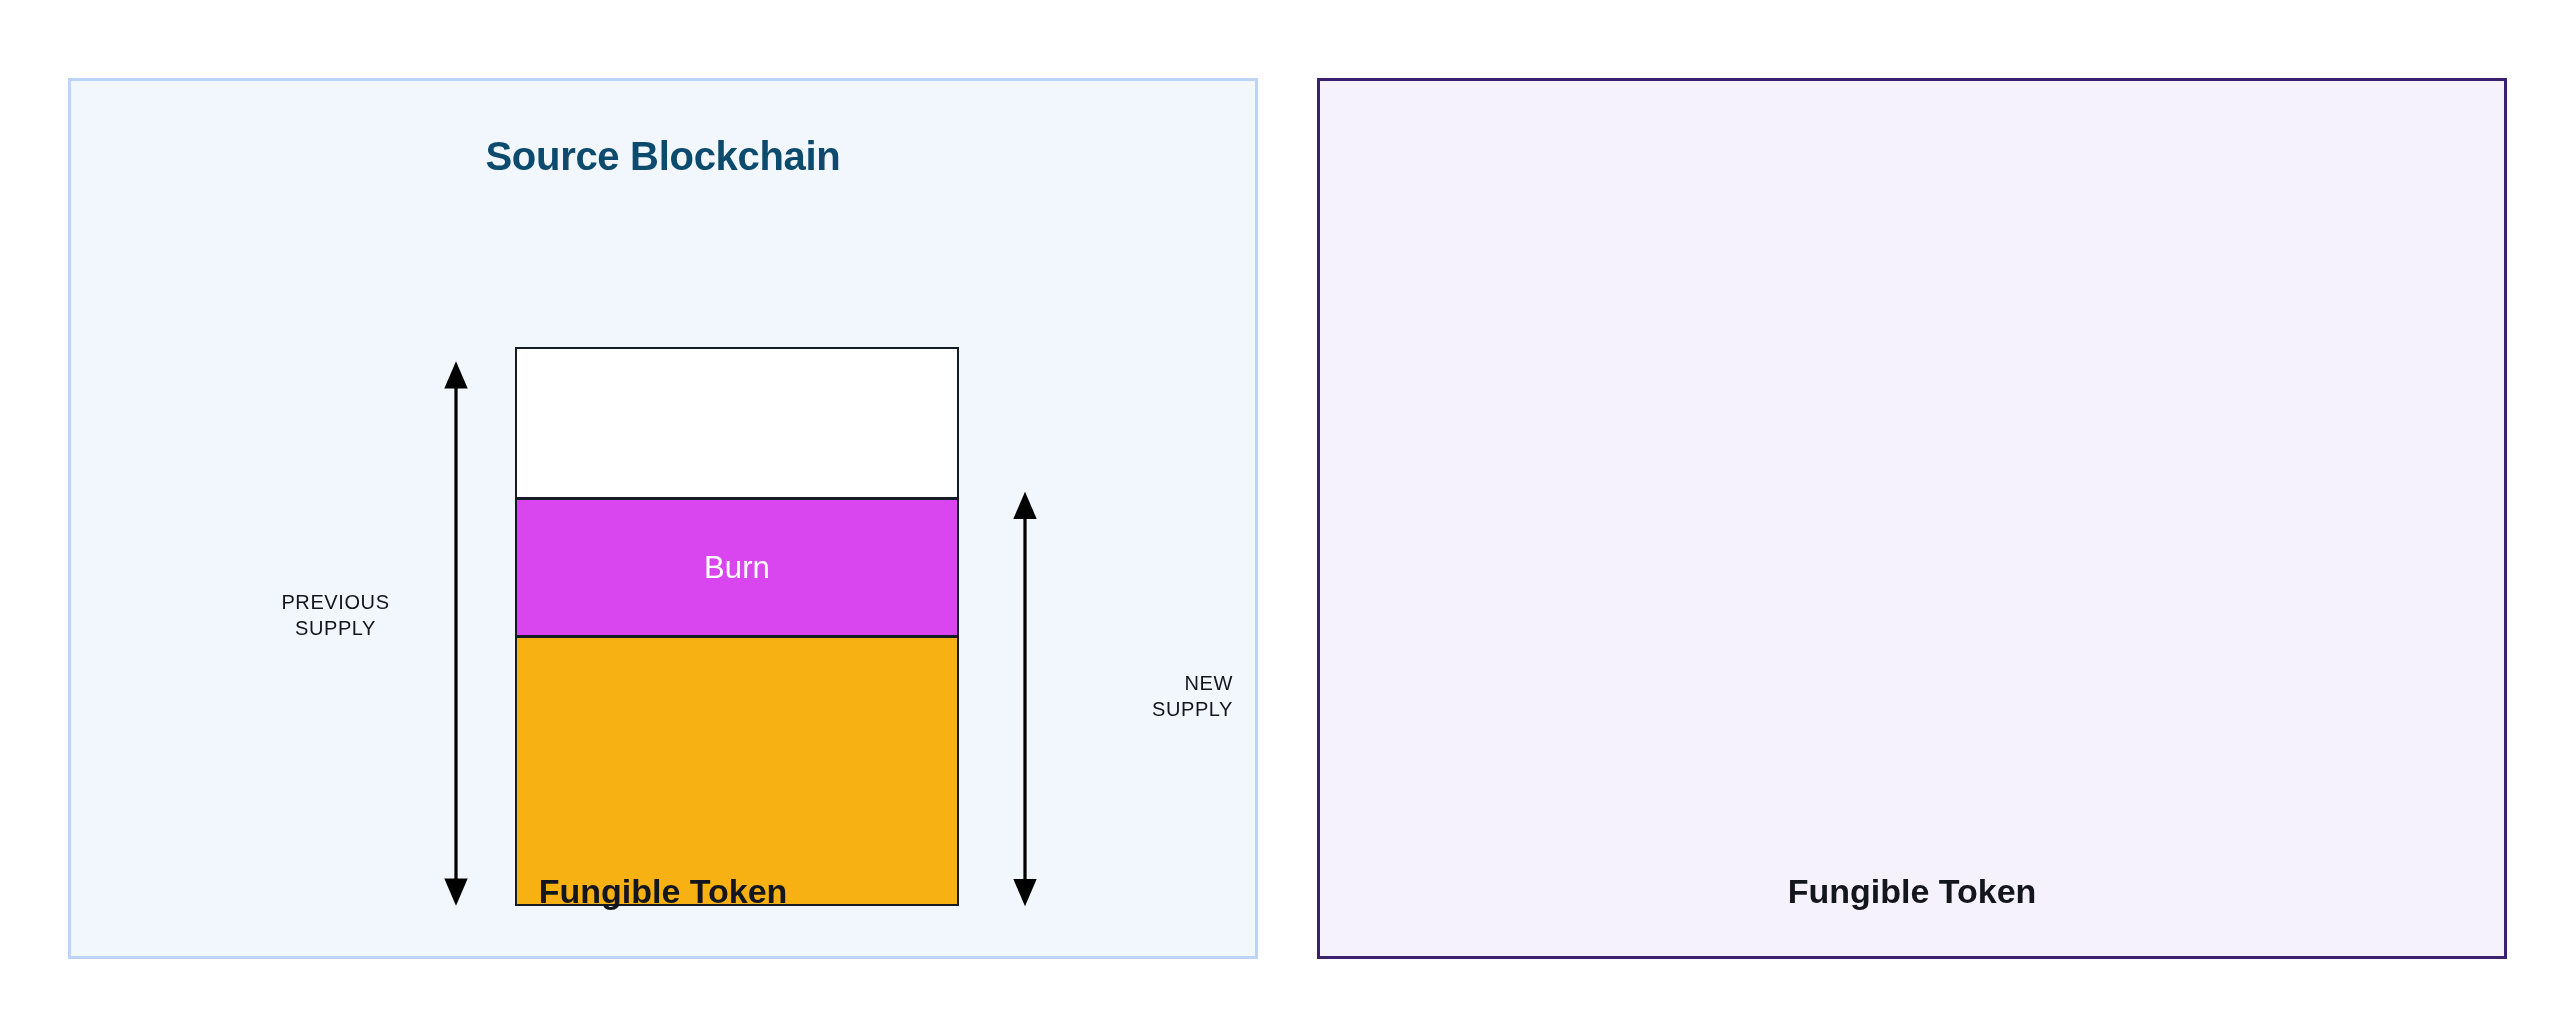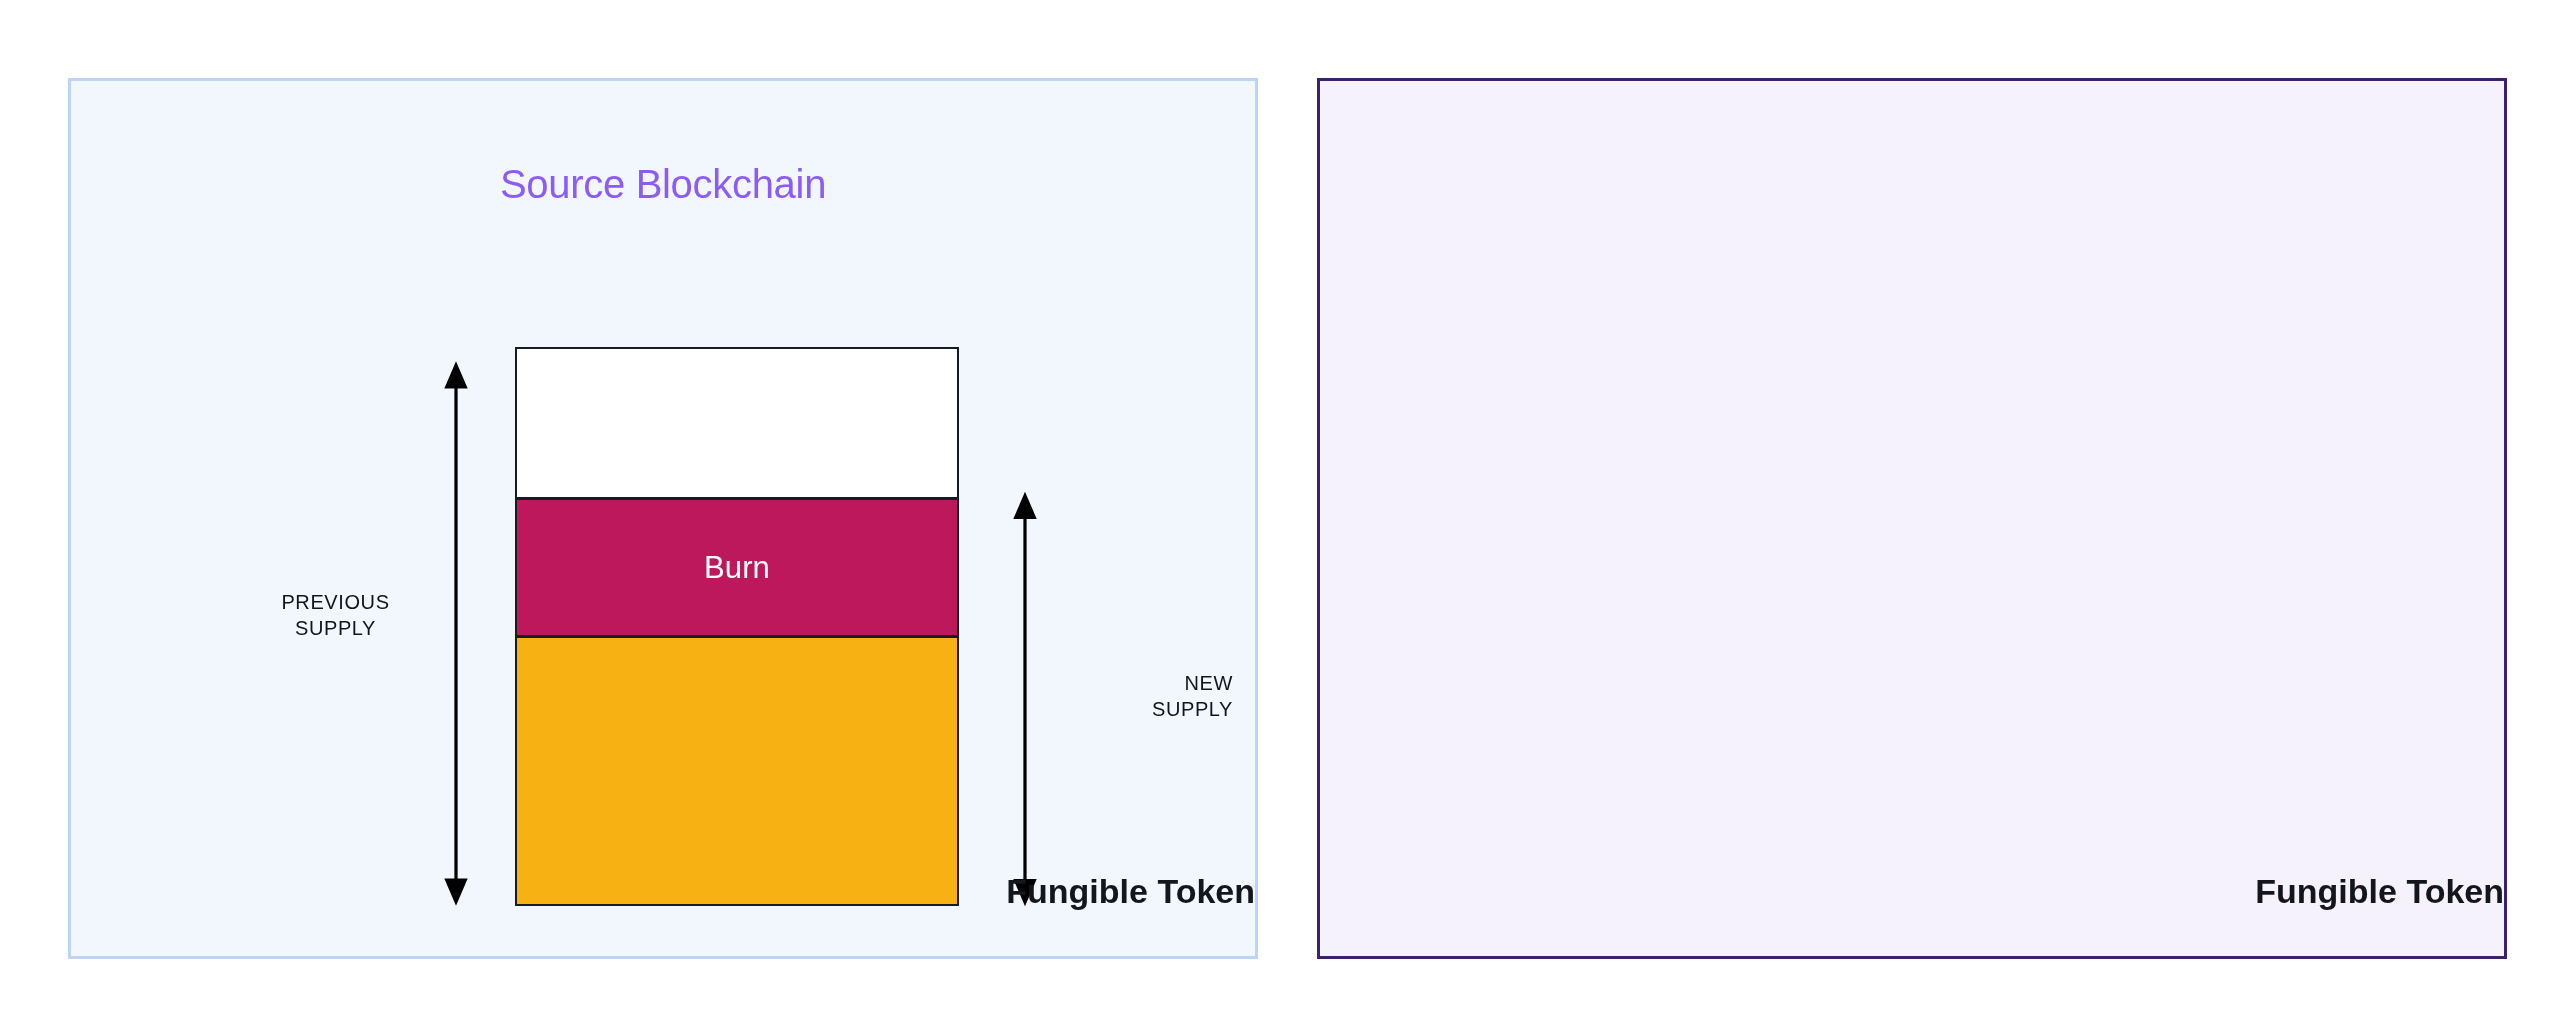--- a/index.html
+++ b/index.html
@@ -43,34 +43,33 @@
     background: #f5f2fd;
     border: 3.9px solid #3b1f70;
   }
 
   .panel-title {
     position: absolute;
     left: 0;
     width: 100%;
     text-align: center;
     font-size: 40px;
-    font-weight: 400;
-    color: #8b5cf6;
+    font-weight: 700;
+    color: #0c4a6e;
     letter-spacing: -0.3px;
     white-space: nowrap;
-    margin-top: 28px;
   }
   .panel-source .panel-title { top: 53px; }
   .panel-destination .panel-title { top: 53px; }
 
   .panel-footer {
     position: absolute;
     left: 0;
     width: 100%;
-    text-align: right;
+    text-align: center;
     font-size: 34px;
     font-weight: 700;
     color: #13161c;
     white-space: nowrap;
   }
   .panel-source .panel-footer { top: 791px; }
   .panel-destination .panel-footer { top: 791px; }
 
   
   .bar {
@@ -101,21 +100,21 @@
     font-size: 31px;
     font-weight: 400;
     color: #ffffff;
     letter-spacing: 0.1px;
     line-height: 1;
   }
   .seg-empty {
     background: #ffffff;
   }
   .seg-burn {
-    background: #be185d;
+    background: #d946ef;
     border-top: 3.3px solid #161c26;
     border-bottom: 3.3px solid #161c26;
   }
   .seg-base {
     background: #f7b112;
   }
 
   
   .dim {
     position: absolute;

